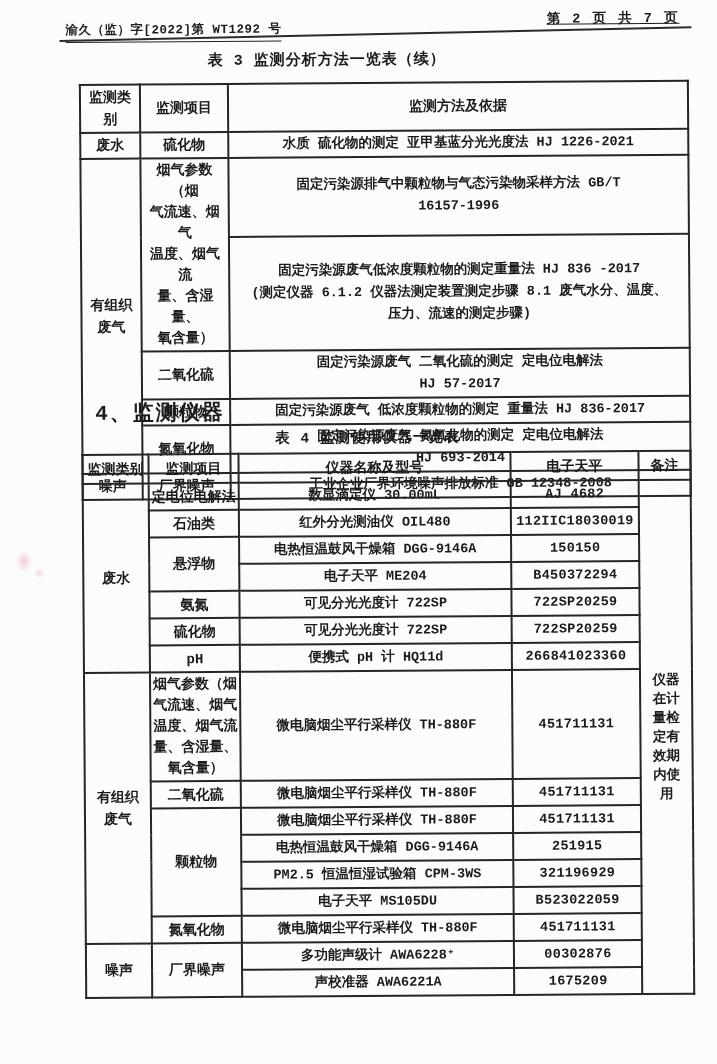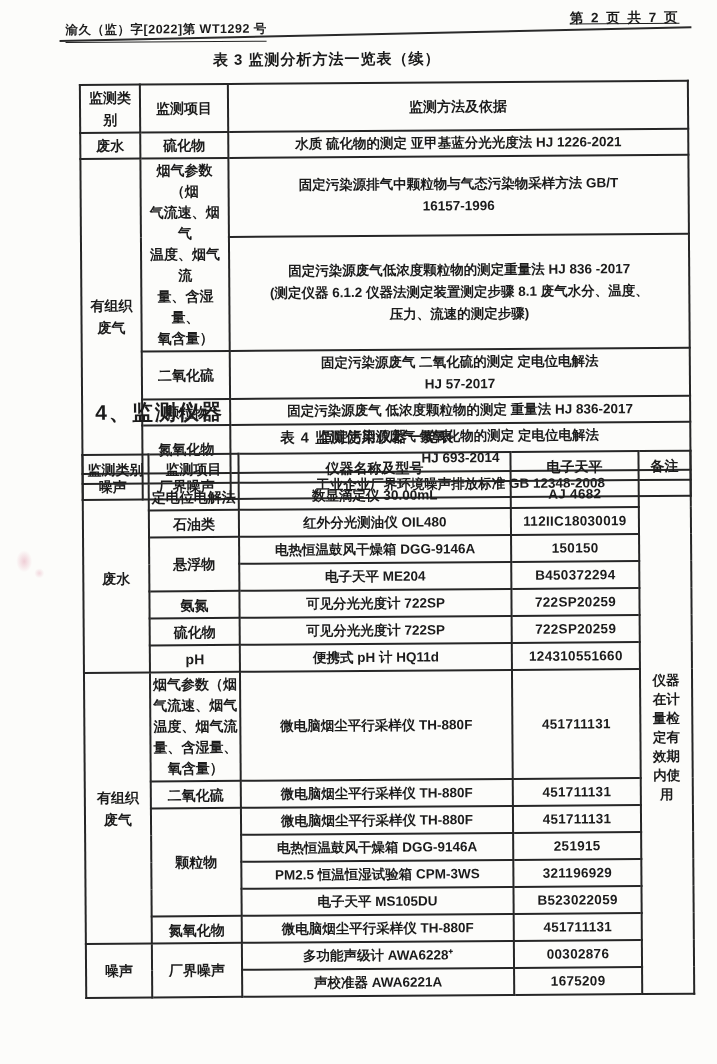--- a/index.html
+++ b/index.html
@@ -1,19 +1,19 @@
 <!DOCTYPE html>
 <html><head>
 <meta charset="utf-8">
 <style>
   html,body { margin:0; padding:0; background:#ffffff; }
   .page {
     position:relative; width:717px; height:1064px;
     background:#fcfcfa; overflow:hidden;
-    font-family:Liberation Sans, sans-serif;
+    font-family:Liberation Mono, monospace;
     color:#1b1b1b;
   }
   .tilt { position:absolute; inset:0; transform:rotate(-0.4deg); transform-origin:50% 50%; }
 
   
   .doc-no {
     position:absolute; left:69px; top:20px;
     font-size:12.5px; font-weight:bold; letter-spacing:0.5px;
     border-bottom:1.5px solid #222; padding-bottom:3px;
   }
@@ -189,21 +189,21 @@
         <td class="serial">722SP20259</td>
       </tr>
       <tr>
         <td style="height:23px">硫化物</td>
         <td class="inst">可见分光光度计  722SP</td>
         <td class="serial">722SP20259</td>
       </tr>
       <tr>
         <td style="height:23px">pH</td>
         <td class="inst">便携式 pH 计  HQ11d</td>
-        <td class="serial">124310551660</td>
+        <td class="serial">266841023360</td>
       </tr>
       <tr>
         <td rowspan="7">有组织
 废气</td>
         <td class="itemcell" style="height:103px">烟气参数（烟
 气流速、烟气
 温度、烟气流
 量、含湿量、
 氧含量）</td>
         <td class="inst">微电脑烟尘平行采样仪  TH-880F</td>

